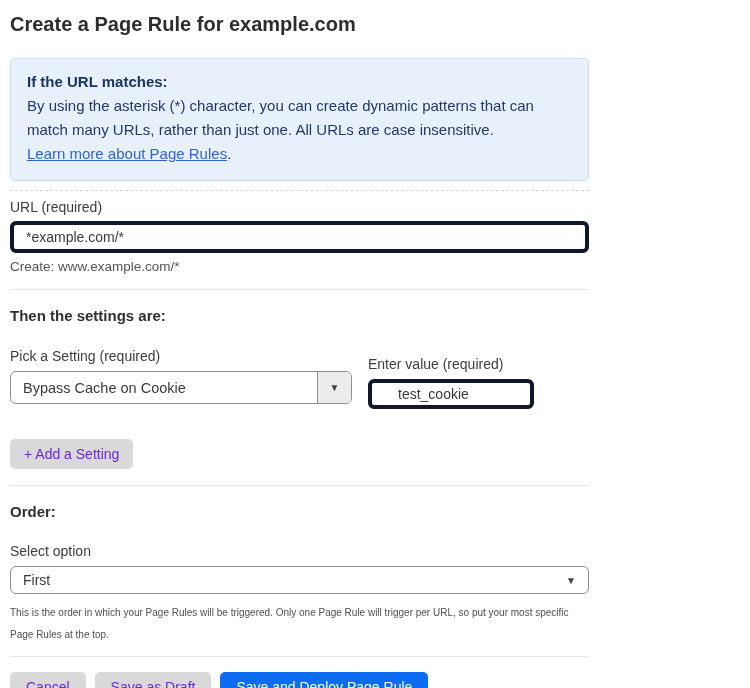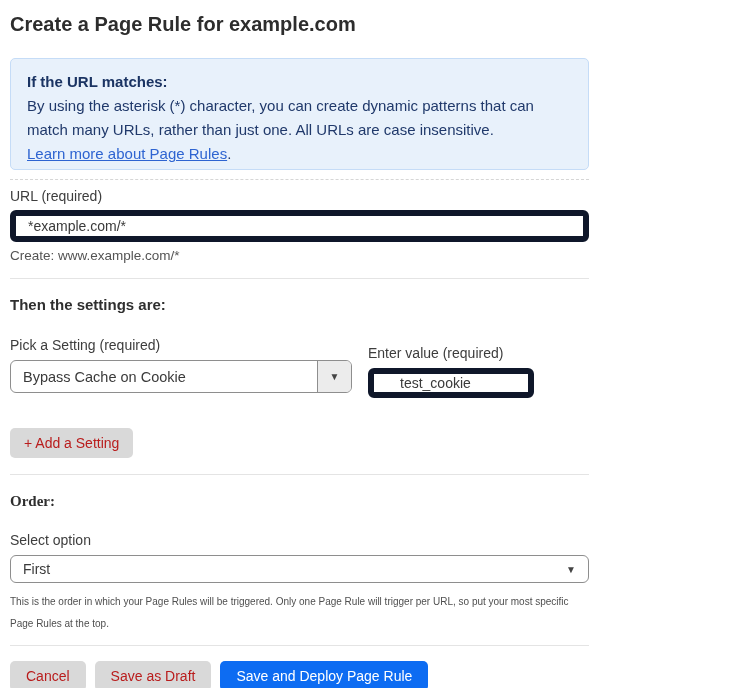--- a/index.html
+++ b/index.html
@@ -20,21 +20,21 @@
     font-size: 20px;
     line-height: 24px;
     font-weight: 700;
     color: #2d2d2d;
   }
   .info-box {
     margin-top: 22px;
     background: #e8f1fb;
     border: 1px solid #c5dcf7;
     border-radius: 5px;
-    padding: 11px 16px 3px 16px;
+    padding: 11px 16px 14px 16px;
     font-size: 15px;
     line-height: 24px;
     color: #20396b;
   }
   .info-box .info-heading {
     font-weight: 700;
     color: #1b3463;
   }
   .info-box a.info-link {
     color: #2e64d1;
@@ -57,21 +57,21 @@
     font-size: 14px;
     line-height: 17px;
     color: #3d3d3d;
   }
   .url-label { margin-top: 3px; }
   input.text-input {
     display: block;
     font-family: "Liberation Sans", sans-serif;
     font-size: 14px;
     color: #3a3a3a;
-    border: 6px solid #0f172a;
+    border: 4px solid #0f172a;
     border-radius: 6px;
     background: #ffffff;
     outline: none;
   }
   .url-input {
     margin-top: 5px;
     width: 100%;
     height: 32px;
     padding: 0 12px;
   }
@@ -140,29 +140,29 @@
     font-family: "Liberation Sans", sans-serif;
     font-size: 14px;
     line-height: 14px;
     padding: 8px 16px;
     height: 30px;
     cursor: pointer;
     white-space: nowrap;
   }
   .btn-gray {
     background: #d9d9d9;
-    color: #b91c1c;
+    color: #6d28d9;
   }
   .btn-blue {
     background: #0d6cf2;
     color: #ffffff;
   }
   .add-setting-btn { margin-top: 30px; padding: 8px 14px; }
   .divider-2 { margin-top: 16px; }
-  .order-heading { margin-top: 19px; font-family: Liberation Serif, serif; }
+  .order-heading { margin-top: 19px; }
   .order-label { margin-top: 22px; }
   .order-select {
     margin-top: 6px;
     width: 100%;
     height: 28px;
     border: 1px solid #8e8e8e;
     border-radius: 6px;
     background: #ffffff;
     display: flex;
     align-items: center;

